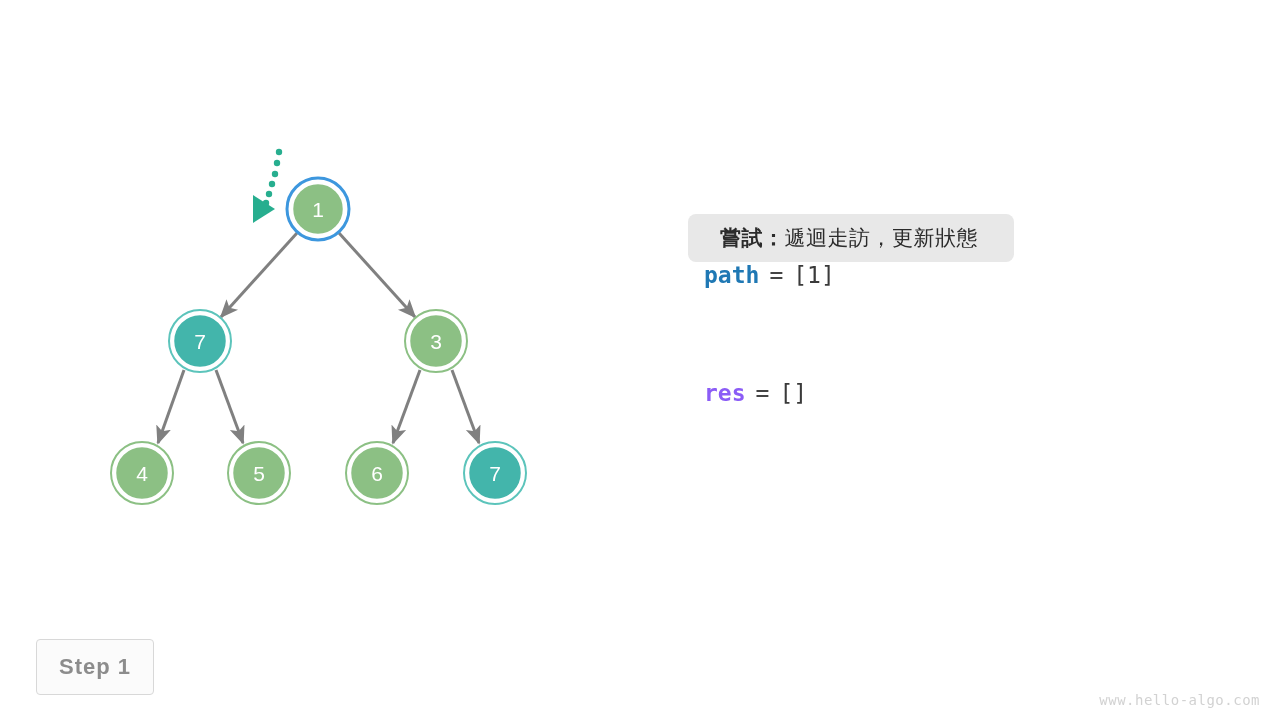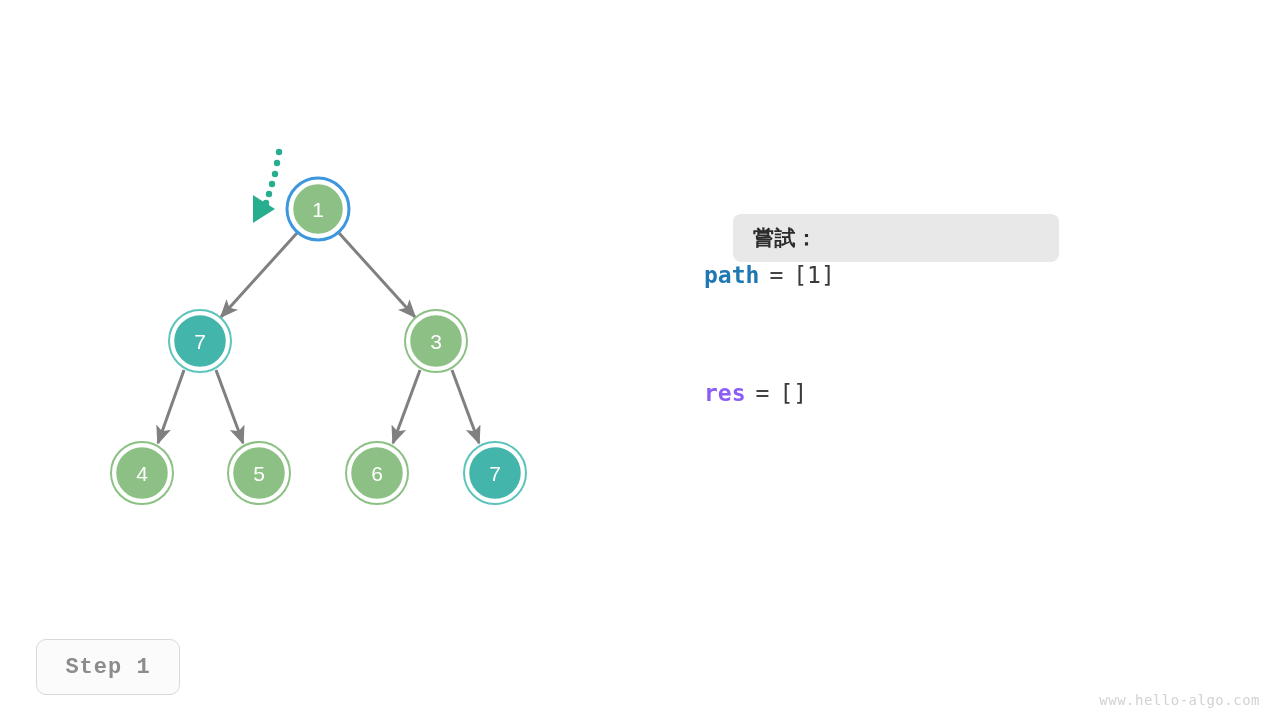--- a/index.html
+++ b/index.html
@@ -42,25 +42,24 @@
     position: absolute;
     left: 688px;
     top: 214px;
     width: 420px;
   }
 
   .info-row {
     height: 48px;
     display: flex;
     align-items: center;
-    padding-left: 20px;
+    padding-left: 32px;
     box-sizing: border-box;
     border-radius: 8px;
     width: 326px;
-    margin-left: 45px;
   }
   .info-row.highlight {
     background: #e8e8e8;
   }
   .cjk-bold {
     font-family: "Liberation Sans", sans-serif;
     font-size: 21px;
     font-weight: bold;
     color: #2b2b2b;
     letter-spacing: 0.5px;
@@ -97,29 +96,29 @@
   }
   .var-val {
     color: #3a3a3a;
   }
 
   
   #step-badge {
     position: absolute;
     left: 36px;
     top: 639px;
-    width: 144px;
+    width: 118px;
     height: 56px;
     border: 1px solid #d8d8d8;
-    border-radius: 10px;
+    border-radius: 4px;
     background: #fbfbfb;
     display: flex;
     align-items: center;
     justify-content: center;
-    font-family: Liberation Mono, monospace;
+    font-family: Liberation Sans, sans-serif;
     font-size: 22px;
     font-weight: bold;
     color: #8c8c8c;
     letter-spacing: 1px;
     box-sizing: border-box;
   }
 
   
   #watermark {
     position: absolute;
@@ -203,20 +202,21 @@
       <circle cx="495" cy="473" r="31" fill="none" stroke="#5cc4bb" stroke-width="2"></circle>
       <circle cx="495" cy="473" r="27" fill="#43b5ab" stroke="#ffffff" stroke-width="2.5"></circle>
       <text class="node-label" x="495" y="481" text-anchor="middle">7</text>
     </g>
   </svg>
 
   <div id="info-panel">
 
     <div class="info-row highlight">
       <span class="cjk-bold">嘗試：</span>
+      <span class="cjk-normal">遞迴走訪，更新狀態</span>
     </div>
 
 
     <div class="var-row">
       <span class="var-name path">path</span>
       <span class="var-eq">=</span>
       <span class="var-val">[1]</span>
     </div>
 
     <div class="var-row spacer"></div>

